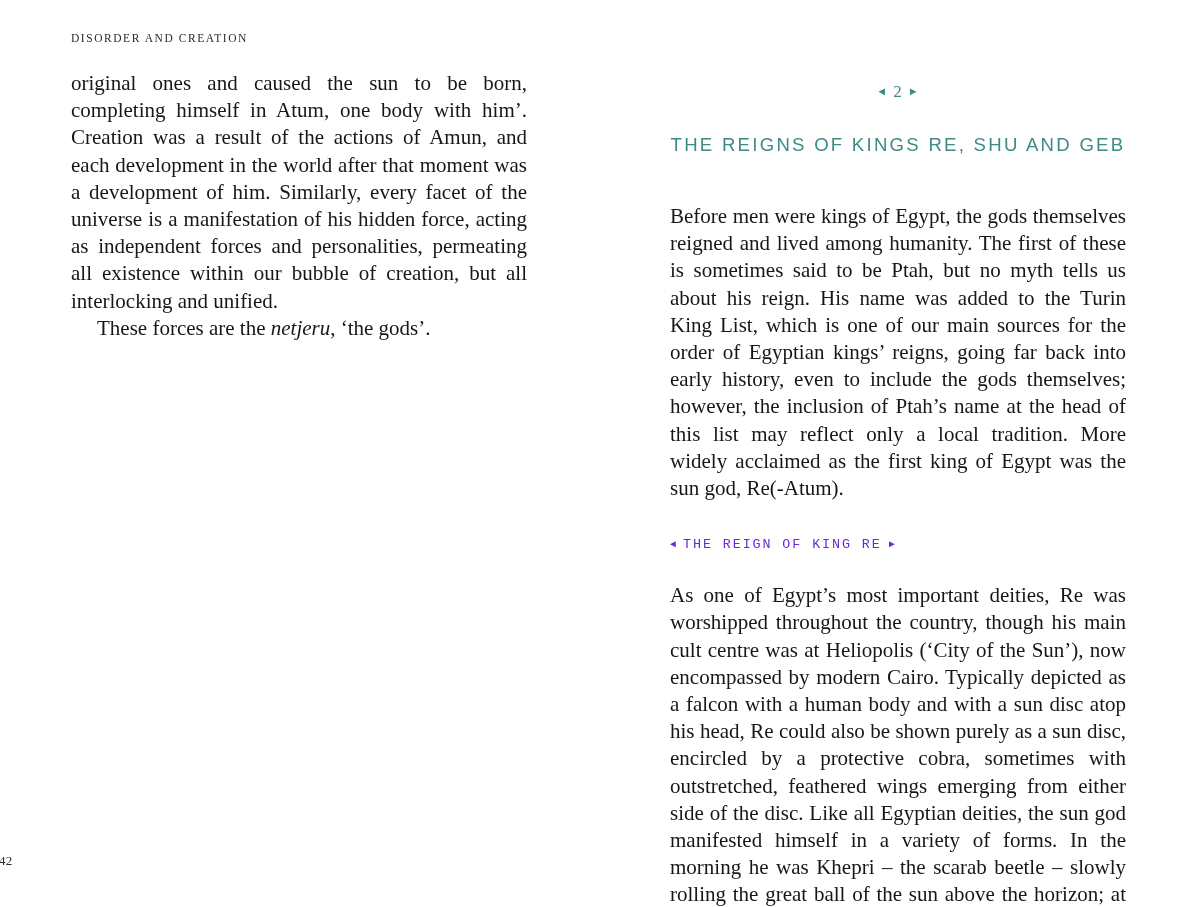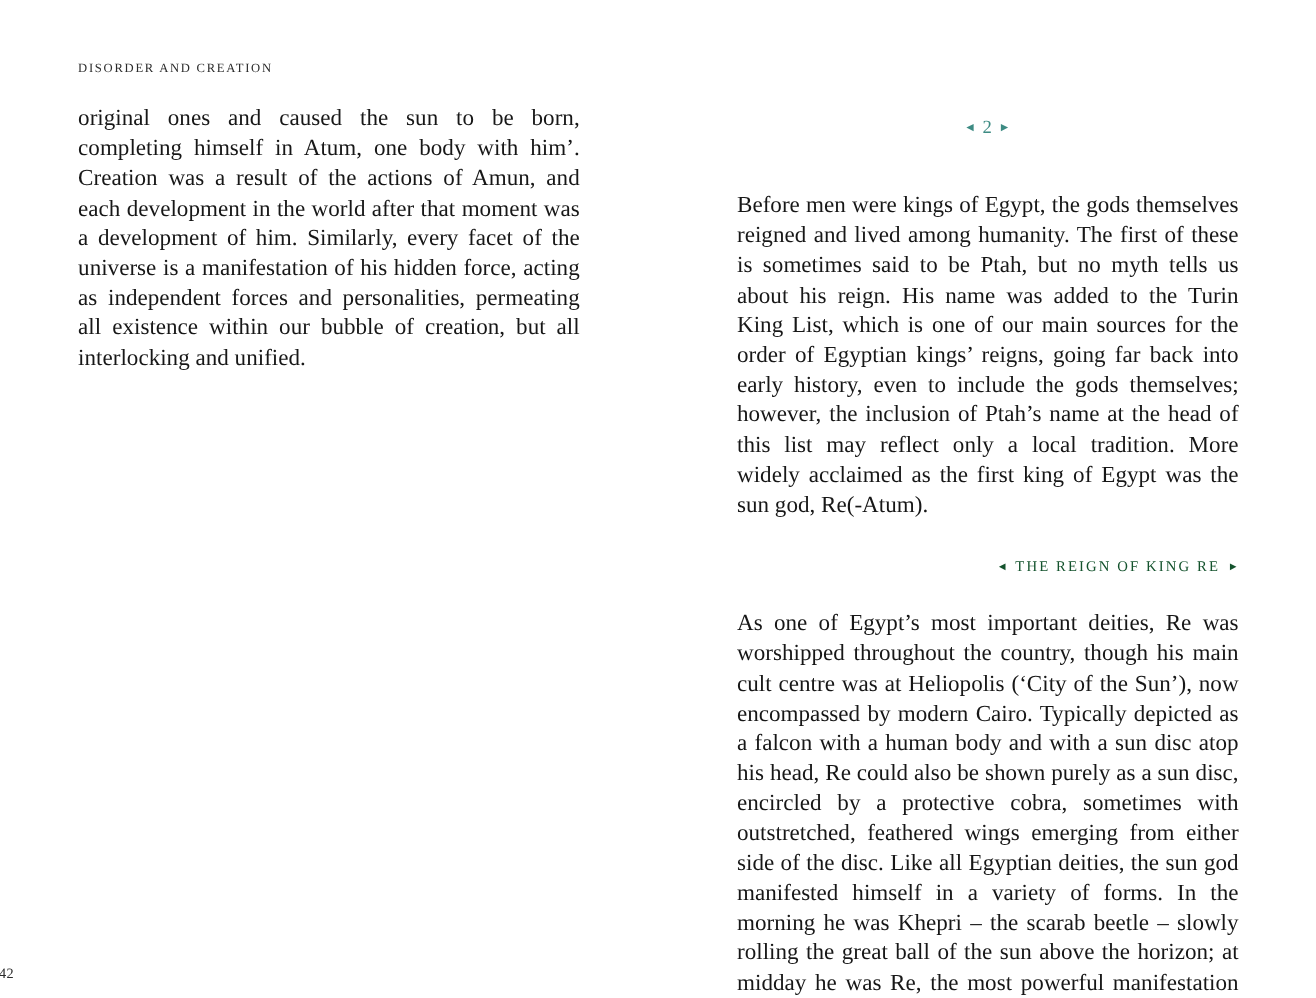--- a/index.html
+++ b/index.html
@@ -14,21 +14,20 @@
     overflow: hidden;
     font-family: "Liberation Serif", serif;
     color: #1a1a1a;
     -webkit-font-smoothing: antialiased;
   }
 
   .spread {
     position: absolute;
     inset: 0;
     display: flex;
-    margin-top: 24px;
   }
 
   .page {
     position: relative;
     width: 598px;
     height: 907px;
     box-sizing: border-box;
   }
 
   
@@ -101,23 +100,23 @@
     font-size: 18.6px;
     font-weight: 400;
     letter-spacing: 2.25px;
     margin: 0;
     padding-top: 32px;
     white-space: nowrap;
   }
 
   
   .section-heading {
-    text-align: right;
-    color: #14532d;
-    font-family: Liberation Serif, serif;
+    text-align: left;
+    color: #6d28d9;
+    font-family: Liberation Mono, monospace;
     font-size: 13.4px;
     font-weight: 400;
     letter-spacing: 1.9px;
     margin: 0;
     white-space: nowrap;
   }
   .section-heading .tri {
     font-size: 10px;
     position: relative;
     top: -1px;
@@ -151,31 +150,33 @@
 
 <div class="spread">
 
   <div class="page page-left">
 
     <div class="running-head">Disorder and Creation</div>
 
     <div class="column">
       <p class="body">original ones and caused the sun to be born, completing himself in Atum, one body with him’. Creation was a result of the actions of Amun, and each development in the world after that moment was a development of him. Similarly, every facet of the universe is a manifestation of his hidden force, acting as independent forces and personalities, permeating all existence within our bubble of crea­tion, but all interlocking and unified.</p>
 
+      <p class="body indent"><span>These forces are the </span><span class="italic">netjeru</span><span>, ‘the gods’.</span></p>
     </div>
 
     <div class="folio">42</div>
   </div>
 
   <div class="page page-right">
 
     <div class="column">
 
       <div class="chapter-number"><span class="tri">◄</span><span class="num">2</span><span class="tri">►</span></div>
 
+      <h1 class="chapter-title">THE REIGNS OF KINGS RE, SHU AND GEB</h1>
 
       <div class="gap-after-chapter-title"></div>
 
       <p class="body">Before men were kings of Egypt, the gods themselves reigned and lived among humanity. The first of these is sometimes said to be Ptah, but no myth tells us about his reign. His name was added to the Turin King List, which is one of our main sources for the order of Egyptian kings’ reigns, going far back into early history, even to include the gods themselves; however, the inclusion of Ptah’s name at the head of this list may reflect only a local tradition. More widely acclaimed as the first king of Egypt was the sun god, Re(-Atum).</p>
 
       <div class="gap-before-section"></div>
 
       <h2 class="section-heading"><span class="tri">◄</span><span class="sh-text">THE REIGN OF KING RE</span><span class="tri">►</span></h2>
 
       <div class="gap-after-section"></div>

